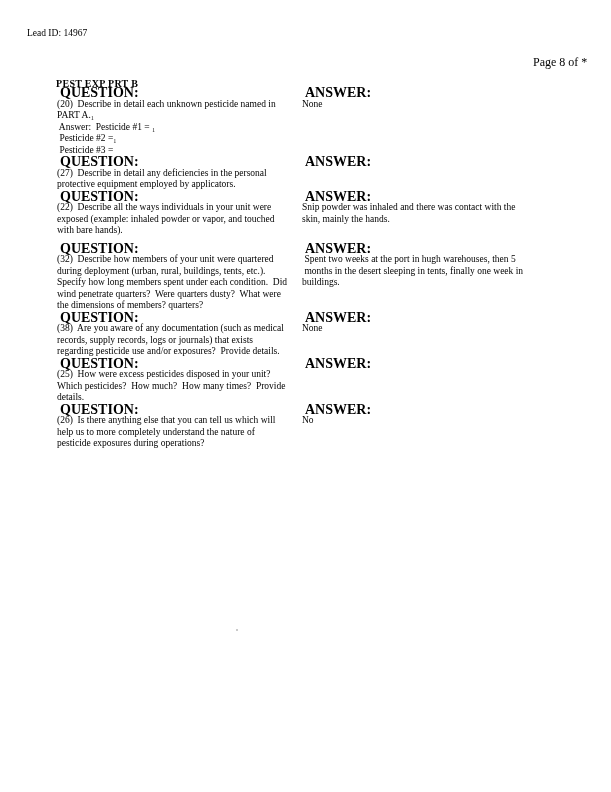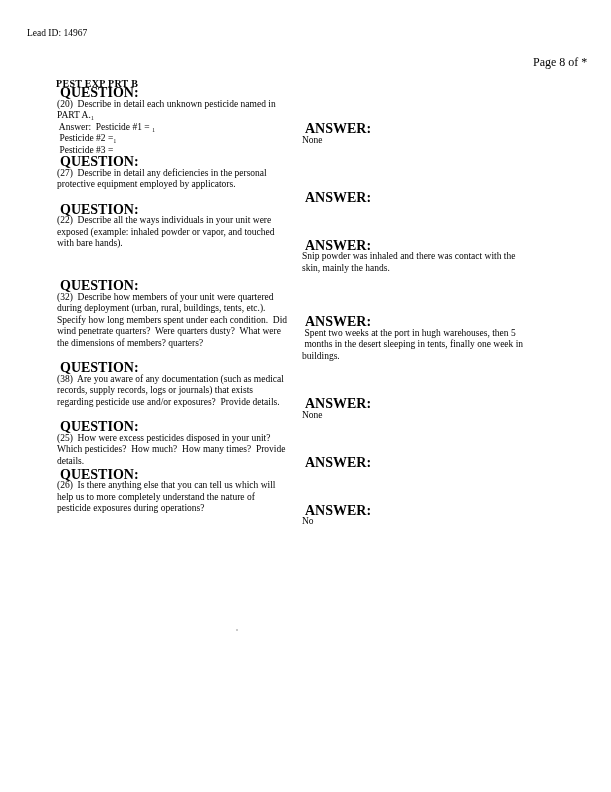--- a/index.html
+++ b/index.html
@@ -53,21 +53,20 @@
   .qa-row.gap-above {
     margin-top: 6px;
   }
   .q-col {
     flex: 0 0 245px;
     width: 245px;
   }
   .a-col {
     flex: 1;
     min-width: 0;
-    margin-top: 36px;
   }
   .block-hdr {
     font-weight: bold;
     font-size: 14px;
     line-height: 11.5px;
     padding-left: 3px;
     white-space: pre;
   }
   .block-body {
     font-size: 9.5px;

